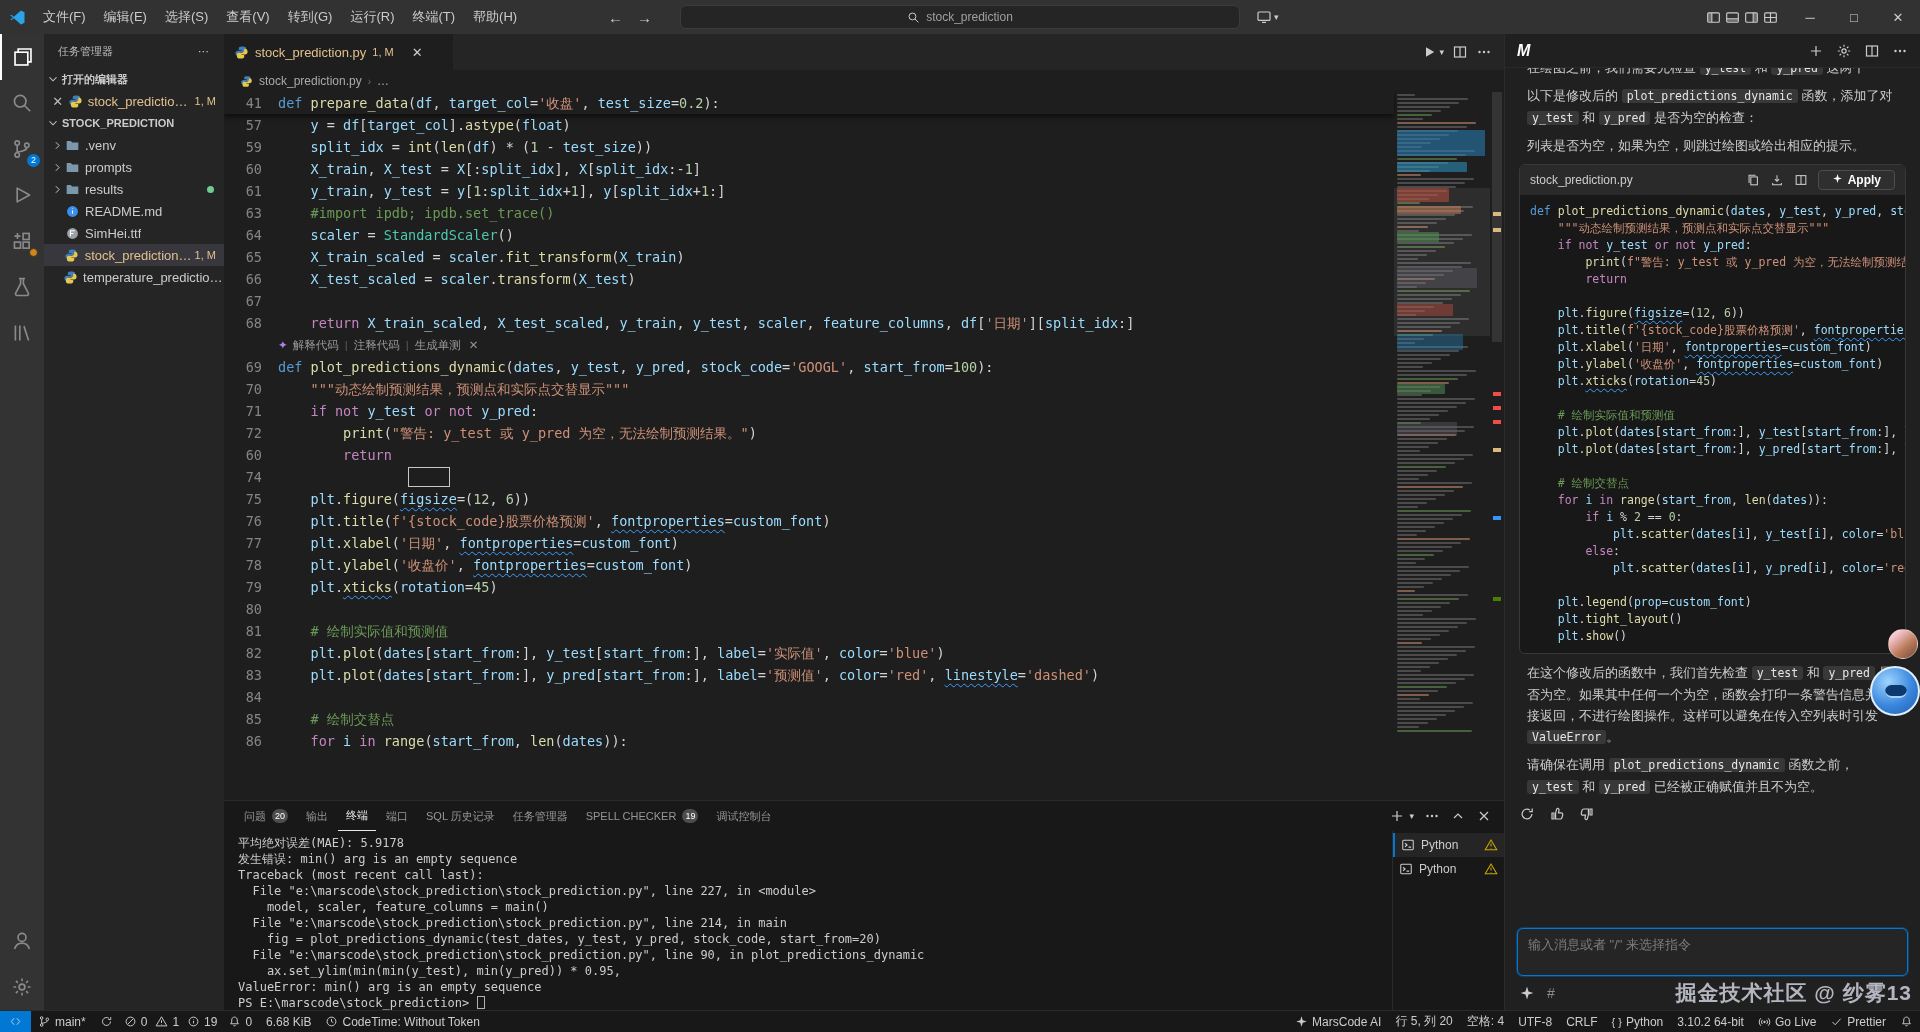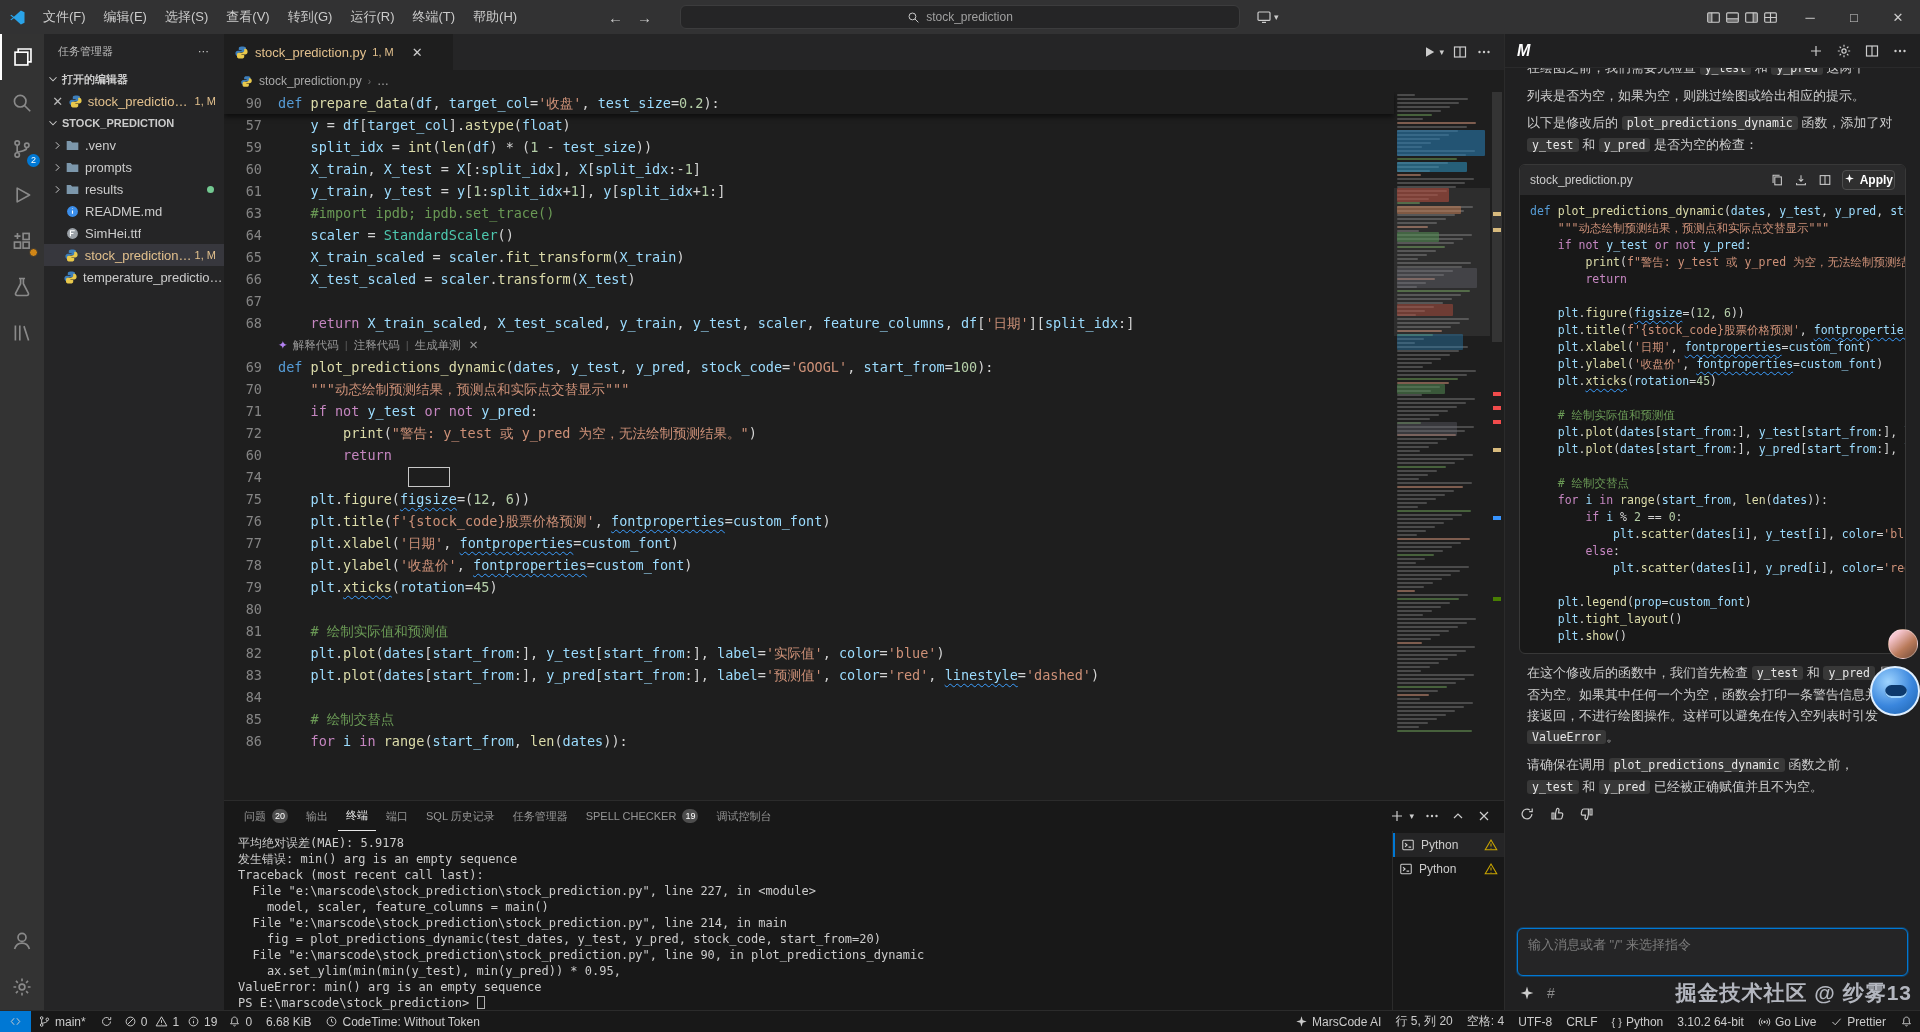--- a/index.html
+++ b/index.html
@@ -117,21 +117,21 @@
   .chat-p{margin:6px 8px}
   .chat-p.clip{margin-top:-11px}
   .chip{background:#383838;border-radius:3px;padding:0 5px;font-family:"DejaVu Sans Mono","Liberation Mono",monospace;
     font-size:11.5px;color:#e6e6e6;white-space:nowrap}
   .code-card{margin:8px 0;border:1px solid #383838;border-radius:6px;overflow:hidden;background:#181818}
   .card-head{height:30px;background:#2a2a2b;display:flex;align-items:center;padding:0 10px;gap:10px}
   .card-file{font-size:12px;color:#cccccc}
   .card-actions{margin-left:auto;display:flex;align-items:center;gap:10px;color:#b8b8b8}
   .card-actions .ic svg{width:14px;height:14px}
   .apply-btn{display:flex;align-items:flex-start;gap:5px;background:#2f2f2f;border:1px solid #4d4d4d;color:#ffffff;
-    font-size:12px;font-weight:bold;border-radius:4px;padding:2px 1px;cursor:pointer;font-family:inherit}
+    font-size:12px;font-weight:bold;border-radius:4px;padding:2px 13px;cursor:pointer;font-family:inherit}
   .apply-btn svg{width:11px;height:11px}
   .card-code{padding:8px 10px;font-family:"DejaVu Sans Mono","Liberation Mono",monospace;font-size:11.5px;line-height:17px;
     white-space:pre;overflow:hidden;color:#d4d4d4}
   .feedback-row{display:flex;gap:14px;margin:8px 0;color:#9a9a9a}
   .chat-input{position:absolute;left:12px;right:12px;bottom:34px;height:48px;border:1px solid #0078d4;border-radius:6px;
     background:#252526;padding:7px 10px;cursor:text;box-shadow:0 0 0 1px rgba(0,120,212,.35)}
   .chat-placeholder{color:#7c7c7c;font-size:13px}
   .chat-input-footer{position:absolute;left:14px;right:8px;bottom:4px;height:26px;display:flex;align-items:center;gap:12px;color:#8a8a8a}
   .chat-input-footer .hash{font-size:14px;cursor:pointer}
   .watermark{margin-left:auto;font-size:21px;font-weight:bold;color:rgba(206,209,218,.85);white-space:nowrap;letter-spacing:1px}
@@ -452,21 +452,21 @@
           <path d="M8.1 14.5c1.8 0 2.8-.8 2.8-2v-1.8h-3V10H12c1.4 0 2.5-1.1 2.5-2.9S13.4 4 12 4h-1.1v1.9c0 1.4-1.2 2.3-2.9 2.3H5.1c-1.1 0-1.9.8-1.9 1.9v2.4c0 1.2 1.2 2 2.9 2z" fill="#e8c84c" stroke="none"></path>
         </svg>
       </span>
     <span>stock_prediction.py</span>
     <span style="font-size:10px;color:#6e6e6e">›</span>
     <span>…</span>
   </div>
 
   <div class="code-area">
     <div class="sticky">
-        <span class="ln">90</span>
+        <span class="ln">41</span>
         <span class="lc"><span class="c-kw1">def</span> <span class="c-fn">prepare_data</span><span class="c-pun">(</span><span class="c-var">df</span><span class="c-pun">,</span> <span class="c-var">target_col</span><span class="c-pun">=</span><span class="c-str">'收盘'</span><span class="c-pun">,</span> <span class="c-var">test_size</span><span class="c-pun">=</span><span class="c-num">0.2</span><span class="c-pun">)</span><span class="c-pun">:</span></span>
       </div>
     <div class="code-lines">
         <div class="code-line"><span class="ln">57</span><span class="lc">    <span class="c-var">y</span> <span class="c-pun">=</span> <span class="c-var">df</span><span class="c-pun">[</span><span class="c-var">target_col</span><span class="c-pun">]</span><span class="c-pun">.</span><span class="c-fn">astype</span><span class="c-pun">(</span><span class="c-var">float</span><span class="c-pun">)</span></span></div>
         <div class="code-line"><span class="ln">59</span><span class="lc">    <span class="c-var">split_idx</span> <span class="c-pun">=</span> <span class="c-fn">int</span><span class="c-pun">(</span><span class="c-fn">len</span><span class="c-pun">(</span><span class="c-var">df</span><span class="c-pun">)</span> <span class="c-pun">*</span> <span class="c-pun">(</span><span class="c-num">1</span> <span class="c-pun">-</span> <span class="c-var">test_size</span><span class="c-pun">)</span><span class="c-pun">)</span></span></div>
         <div class="code-line"><span class="ln">60</span><span class="lc">    <span class="c-var">X_train</span><span class="c-pun">,</span> <span class="c-var">X_test</span> <span class="c-pun">=</span> <span class="c-var">X</span><span class="c-pun">[</span><span class="c-pun">:</span><span class="c-var">split_idx</span><span class="c-pun">]</span><span class="c-pun">,</span> <span class="c-var">X</span><span class="c-pun">[</span><span class="c-var">split_idx</span><span class="c-pun">:</span><span class="c-pun">-</span><span class="c-num">1</span><span class="c-pun">]</span></span></div>
         <div class="code-line"><span class="ln">61</span><span class="lc">    <span class="c-var">y_train</span><span class="c-pun">,</span> <span class="c-var">y_test</span> <span class="c-pun">=</span> <span class="c-var">y</span><span class="c-pun">[</span><span class="c-num">1</span><span class="c-pun">:</span><span class="c-var">split_idx</span><span class="c-pun">+</span><span class="c-num">1</span><span class="c-pun">]</span><span class="c-pun">,</span> <span class="c-var">y</span><span class="c-pun">[</span><span class="c-var">split_idx</span><span class="c-pun">+</span><span class="c-num">1</span><span class="c-pun">:</span><span class="c-pun">]</span></span></div>
         <div class="code-line"><span class="ln">63</span><span class="lc">    <span class="c-com">#import ipdb; ipdb.set_trace()</span></span></div>
         <div class="code-line"><span class="ln">64</span><span class="lc">    <span class="c-var">scaler</span> <span class="c-pun">=</span> <span class="c-type">StandardScaler</span><span class="c-pun">(</span><span class="c-pun">)</span></span></div>
         <div class="code-line"><span class="ln">65</span><span class="lc">    <span class="c-var">X_train_scaled</span> <span class="c-pun">=</span> <span class="c-var">scaler</span><span class="c-pun">.</span><span class="c-fn">fit_transform</span><span class="c-pun">(</span><span class="c-var">X_train</span><span class="c-pun">)</span></span></div>
@@ -796,22 +796,22 @@
           <svg viewBox="0 0 16 16">
             <circle cx="3.5" cy="8" r="1.2" fill="currentColor" stroke="none"></circle>
             <circle cx="8" cy="8" r="1.2" fill="currentColor" stroke="none"></circle>
             <circle cx="12.5" cy="8" r="1.2" fill="currentColor" stroke="none"></circle>
           </svg>
         </span>
     </div>
   </div>
   <div class="chat-messages">
       <div class="chat-p clip"><span>在绘图之前，我们需要先检查 </span><span class="chip">y_test</span><span> 和 </span><span class="chip">y_pred</span><span> 这两个</span></div>
+      <div class="chat-p"><span>以下是修改后的 </span><span class="chip">plot_predictions_dynamic</span><span> 函数，添加了对 </span><span class="chip">y_test</span><span> 和 </span><span class="chip">y_pred</span><span> 是否为空的检查：</span></div>
       <div class="chat-p"><span>列表是否为空，如果为空，则跳过绘图或给出相应的提示。</span></div>
-      <div class="chat-p"><span>以下是修改后的 </span><span class="chip">plot_predictions_dynamic</span><span> 函数，添加了对 </span><span class="chip">y_test</span><span> 和 </span><span class="chip">y_pred</span><span> 是否为空的检查：</span></div>
       <div class="code-card">
         <div class="card-head">
           <span class="card-file">stock_prediction.py</span>
           <span class="card-actions">
             <span class="ic">
               <svg viewBox="0 0 16 16">
                 <rect x="5.5" y="4.5" width="7.5" height="9" fill="none" stroke="currentColor"></rect>
                 <path d="M3.5 11.5v-9H11" fill="none" stroke="currentColor"></path>
               </svg>
             </span>

